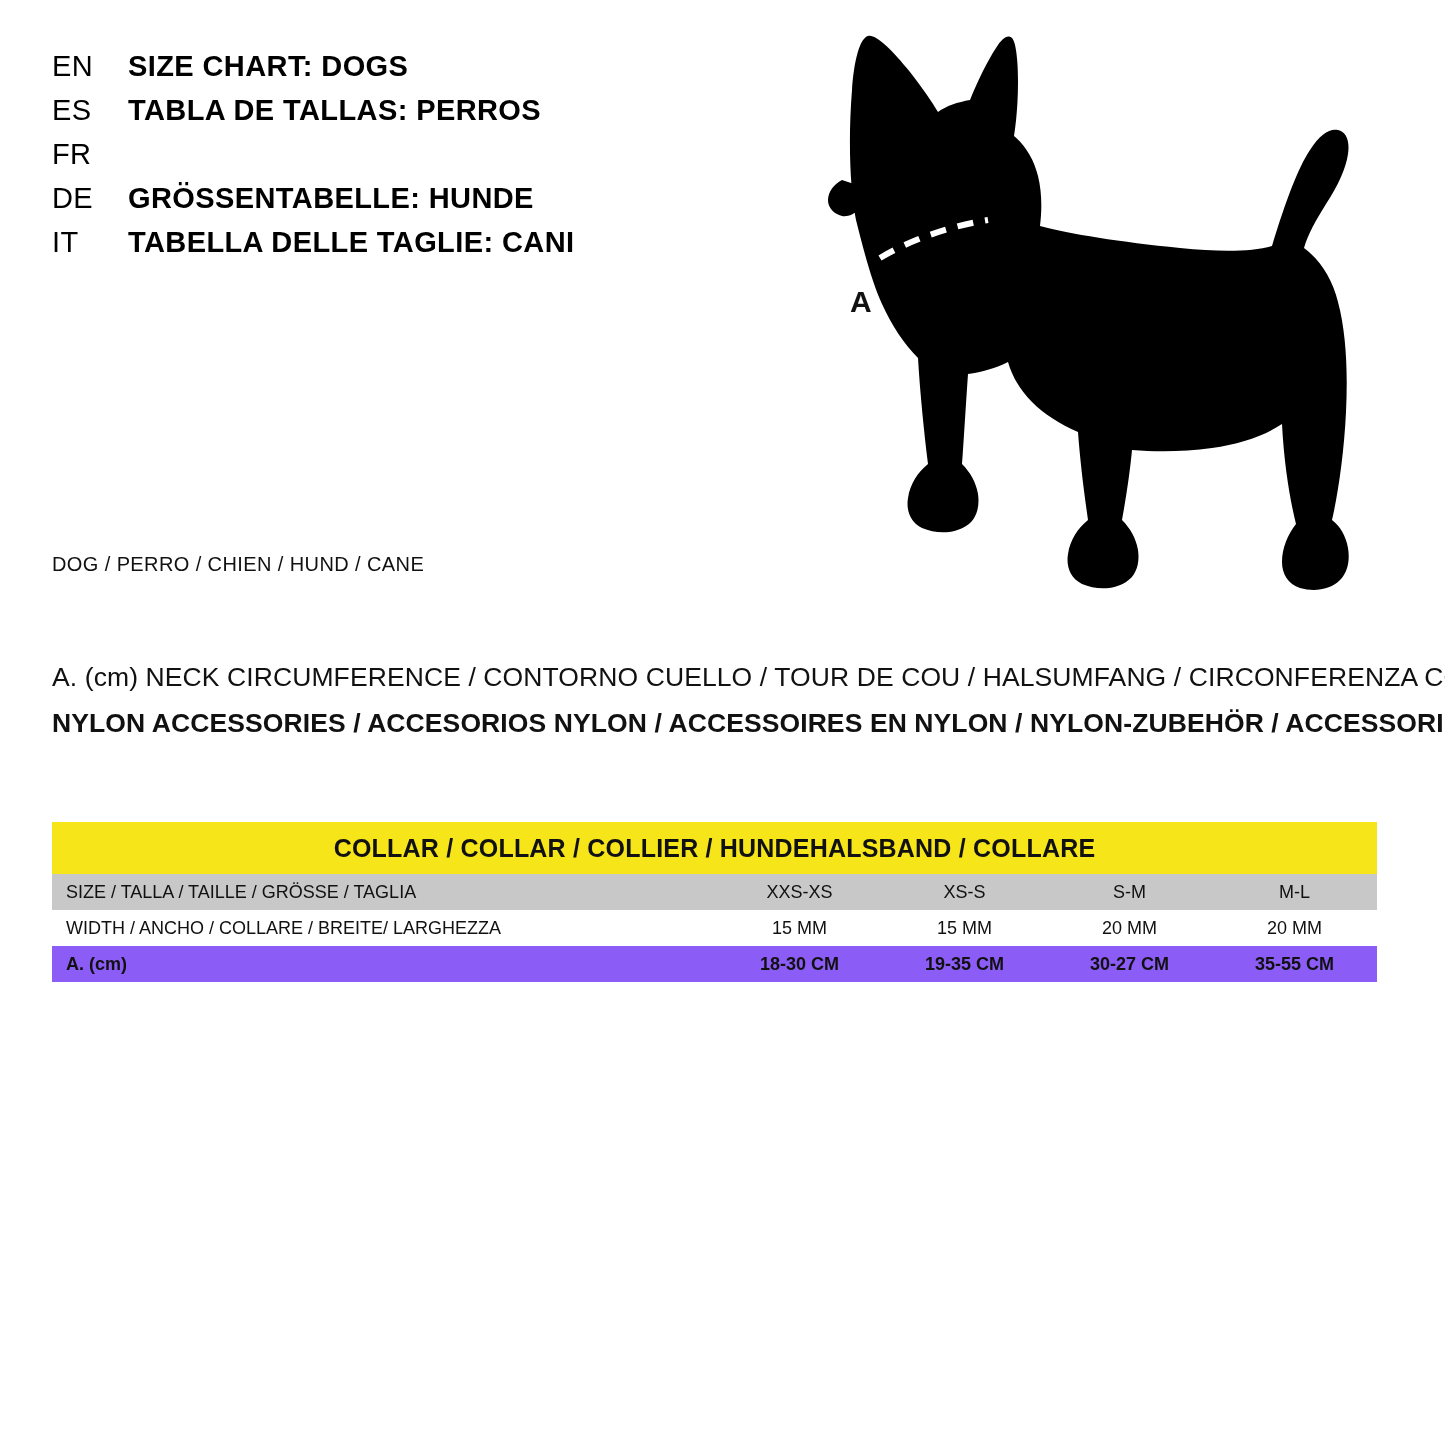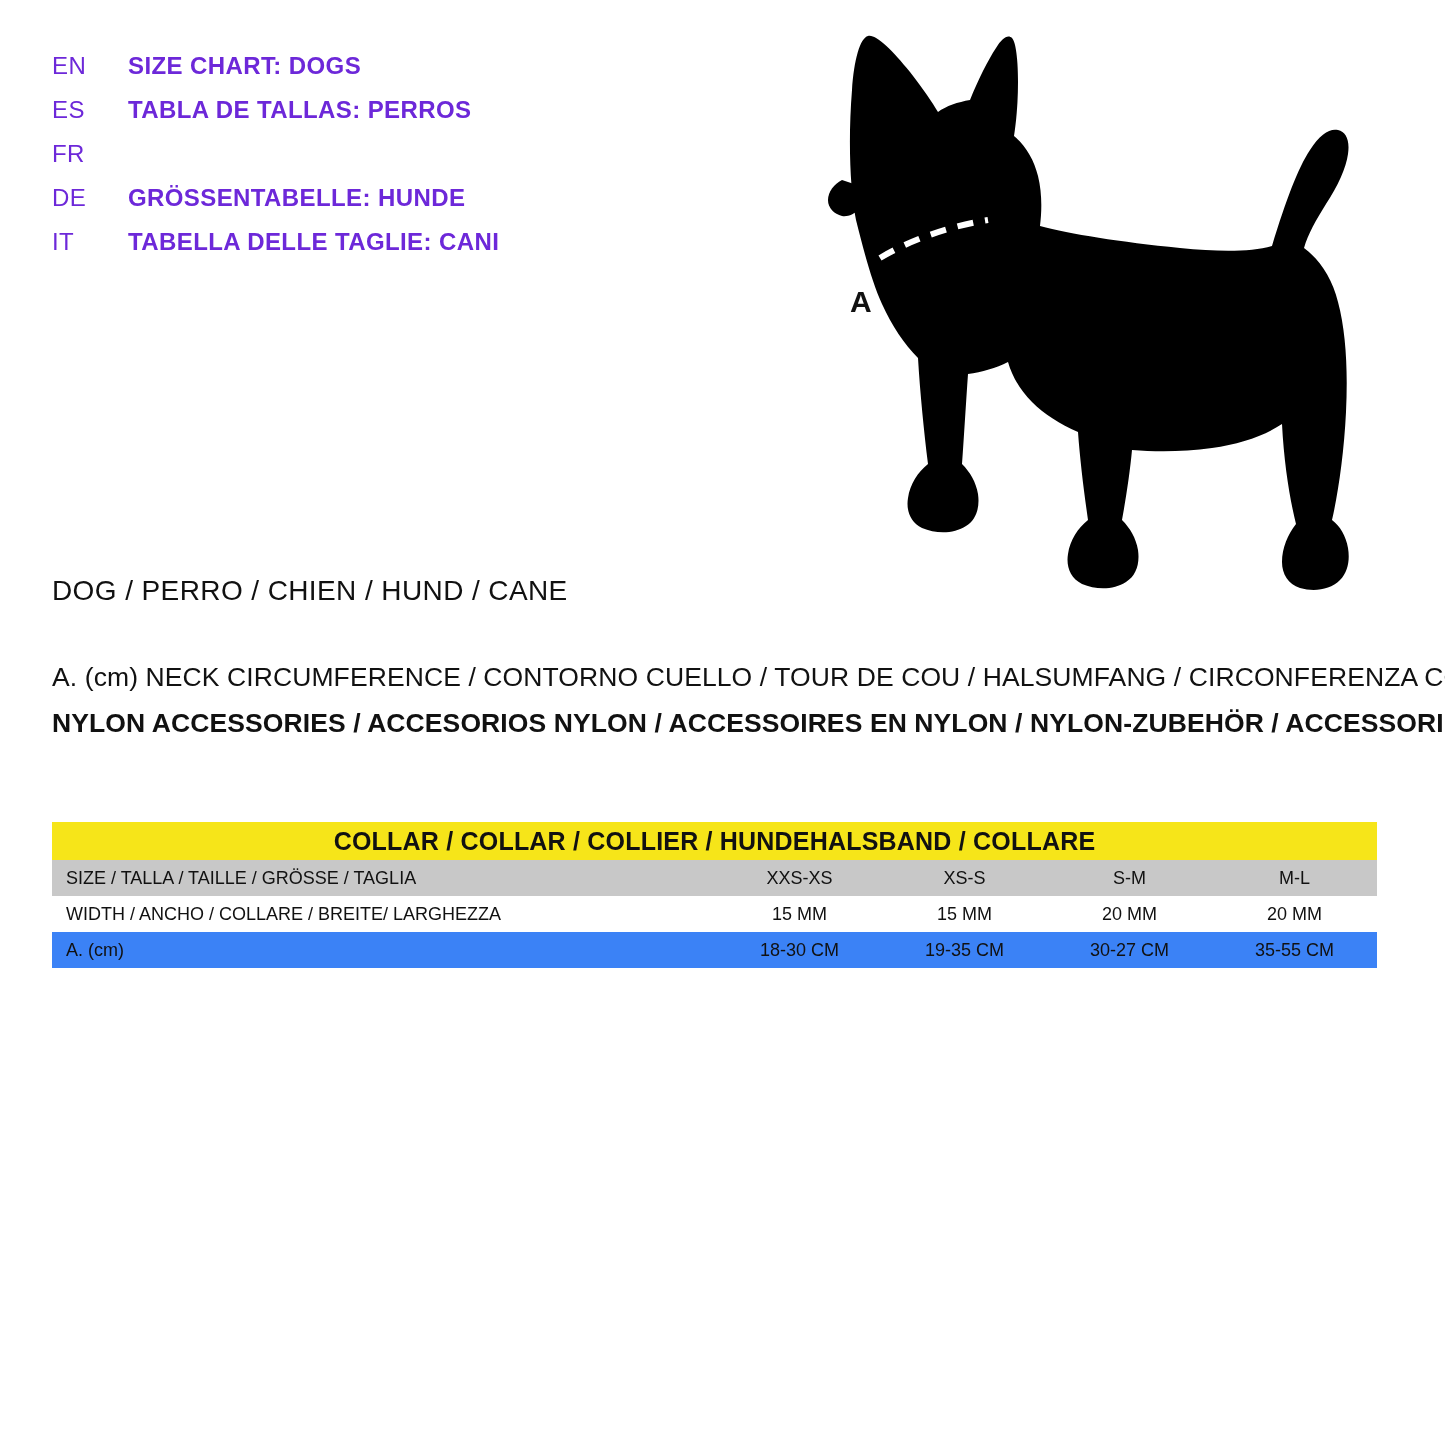--- a/index.html
+++ b/index.html
@@ -19,24 +19,24 @@
   
   .lang-block {
     position: absolute;
     left: 52px;
     top: 44px;
     width: 700px;
   }
   .lang-row {
     display: flex;
     align-items: baseline;
-    font-size: 24px;
+    font-size: 29px;
     letter-spacing: 0.4px;
     line-height: 44px;
-    color: #6d28d9;
+    color: #000000;
   }
   .lang-code {
     width: 76px;
     flex: 0 0 76px;
   }
   .lang-text {
     flex: 1 1 auto;
     font-weight: bold;
   }
 
@@ -59,22 +59,22 @@
     top: 265px;
     font-size: 30px;
     font-weight: 700;
     color: #111111;
   }
 
   
   .caption-dog {
     position: absolute;
     left: 52px;
-    top: 575px;
-    font-size: 28px;
+    top: 553px;
+    font-size: 20px;
     letter-spacing: 0.4px;
     color: #111111;
   }
   .caption-neck {
     position: absolute;
     left: 52px;
     top: 662px;
     font-size: 26.5px;
     letter-spacing: 0.1px;
     color: #111111;
@@ -104,32 +104,33 @@
     padding: 0;
     height: 36px;
     font-size: 18px;
     color: #111111;
     vertical-align: middle;
   }
   .row-title td {
     background: #f6e519;
     text-align: center;
     font-weight: 700;
-    height: 38px;
+    height: 52px;
     font-size: 25px;
     letter-spacing: 0.2px;
   }
   .row-size td {
     background: #c8c8c8;
   }
   .row-width td {
     background: #ffffff;
   }
   .row-a td {
-    background: #3b82f6;
+    background: #8b5cf6;
+    font-weight: bold;
   }
   .label-cell {
     padding-left: 14px !important;
     text-align: left;
   }
   .val-cell {
     text-align: center;
   }
 </style>
 </head>

